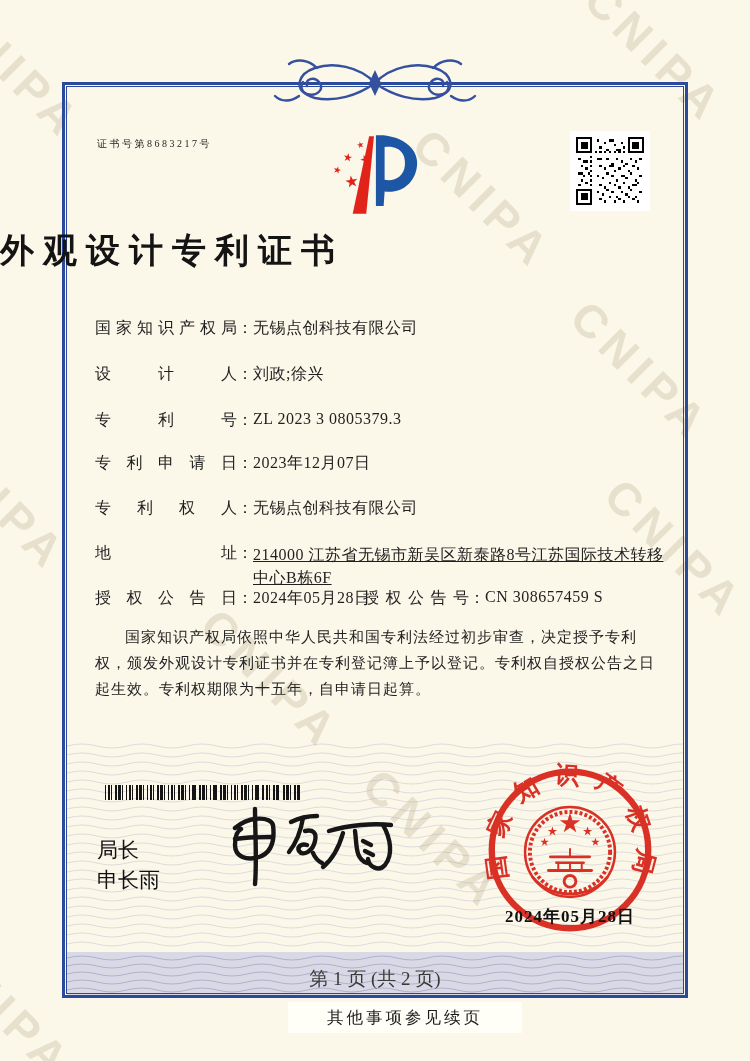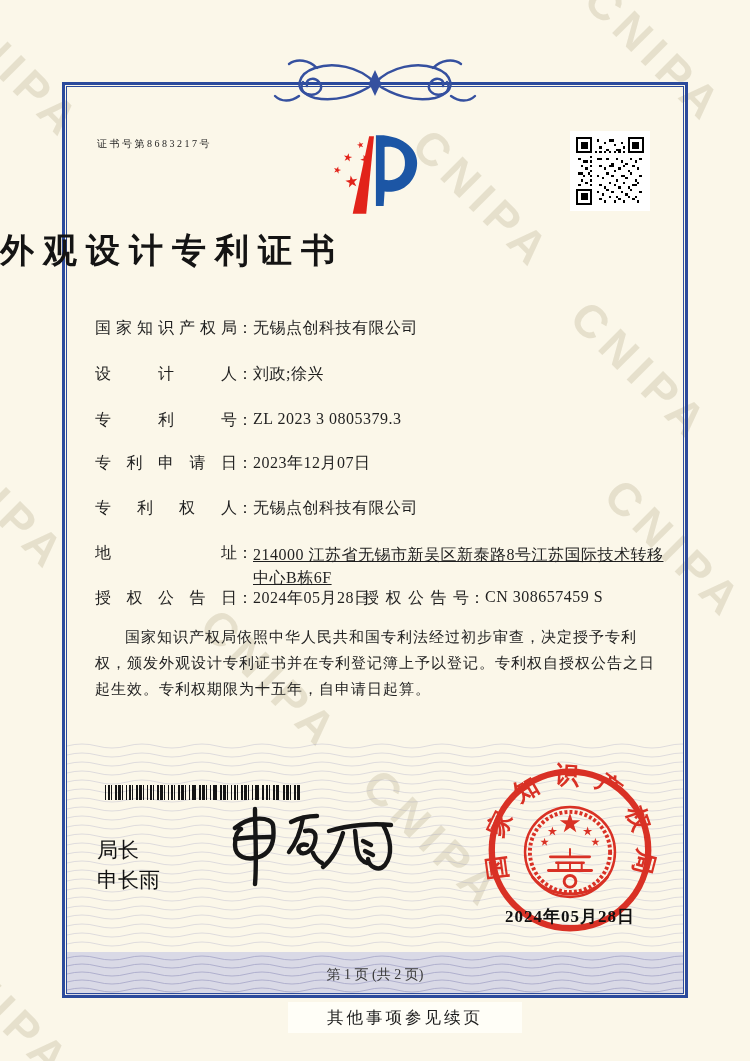--- a/index.html
+++ b/index.html
@@ -11,21 +11,21 @@
       transform:rotate(45deg);transform-origin:left top;white-space:nowrap;z-index:0;pointer-events:none;}
   
   .frame{position:absolute;left:62px;top:82px;width:620px;height:910px;
          border:3px solid #2b4a9c;z-index:1;}
   .frame::after{content:"";position:absolute;inset:1px;border:1px solid #2b4a9c;}
   .ornament{position:absolute;left:255px;top:56px;width:240px;height:60px;z-index:2;}
   
   .waves{position:absolute;left:67px;top:742px;z-index:0;}
   .band{position:absolute;left:67px;top:952px;width:616px;height:45px;background:#d9d9e6;z-index:0;}
   .pagenum{position:absolute;left:0;top:966px;width:750px;text-align:center;
-           font-size:14px;color:#3a3a3a;z-index:3;}
+           font-size:19px;color:#3a3a3a;z-index:3;}
   
   .certno{position:absolute;left:97px;top:137px;font-size:10px;letter-spacing:2.5px;z-index:3;}
   .logo{position:absolute;left:315px;top:130px;width:116px;height:88px;z-index:3;}
   .qrbox{position:absolute;left:570px;top:131px;width:80px;height:80px;background:#fff;z-index:3;}
   .qrbox svg{position:absolute;inset:6px;}
   .title{position:absolute;left:0;top:228px;width:750px;margin:0;
          font-size:34px;font-weight:600;letter-spacing:9px;color:#141414;z-index:3;}
   
   .frow{position:absolute;left:95px;z-index:3;font-size:16px;white-space:nowrap;}
   .flabel{display:inline-block;width:142px;text-align:justify;text-align-last:justify;

